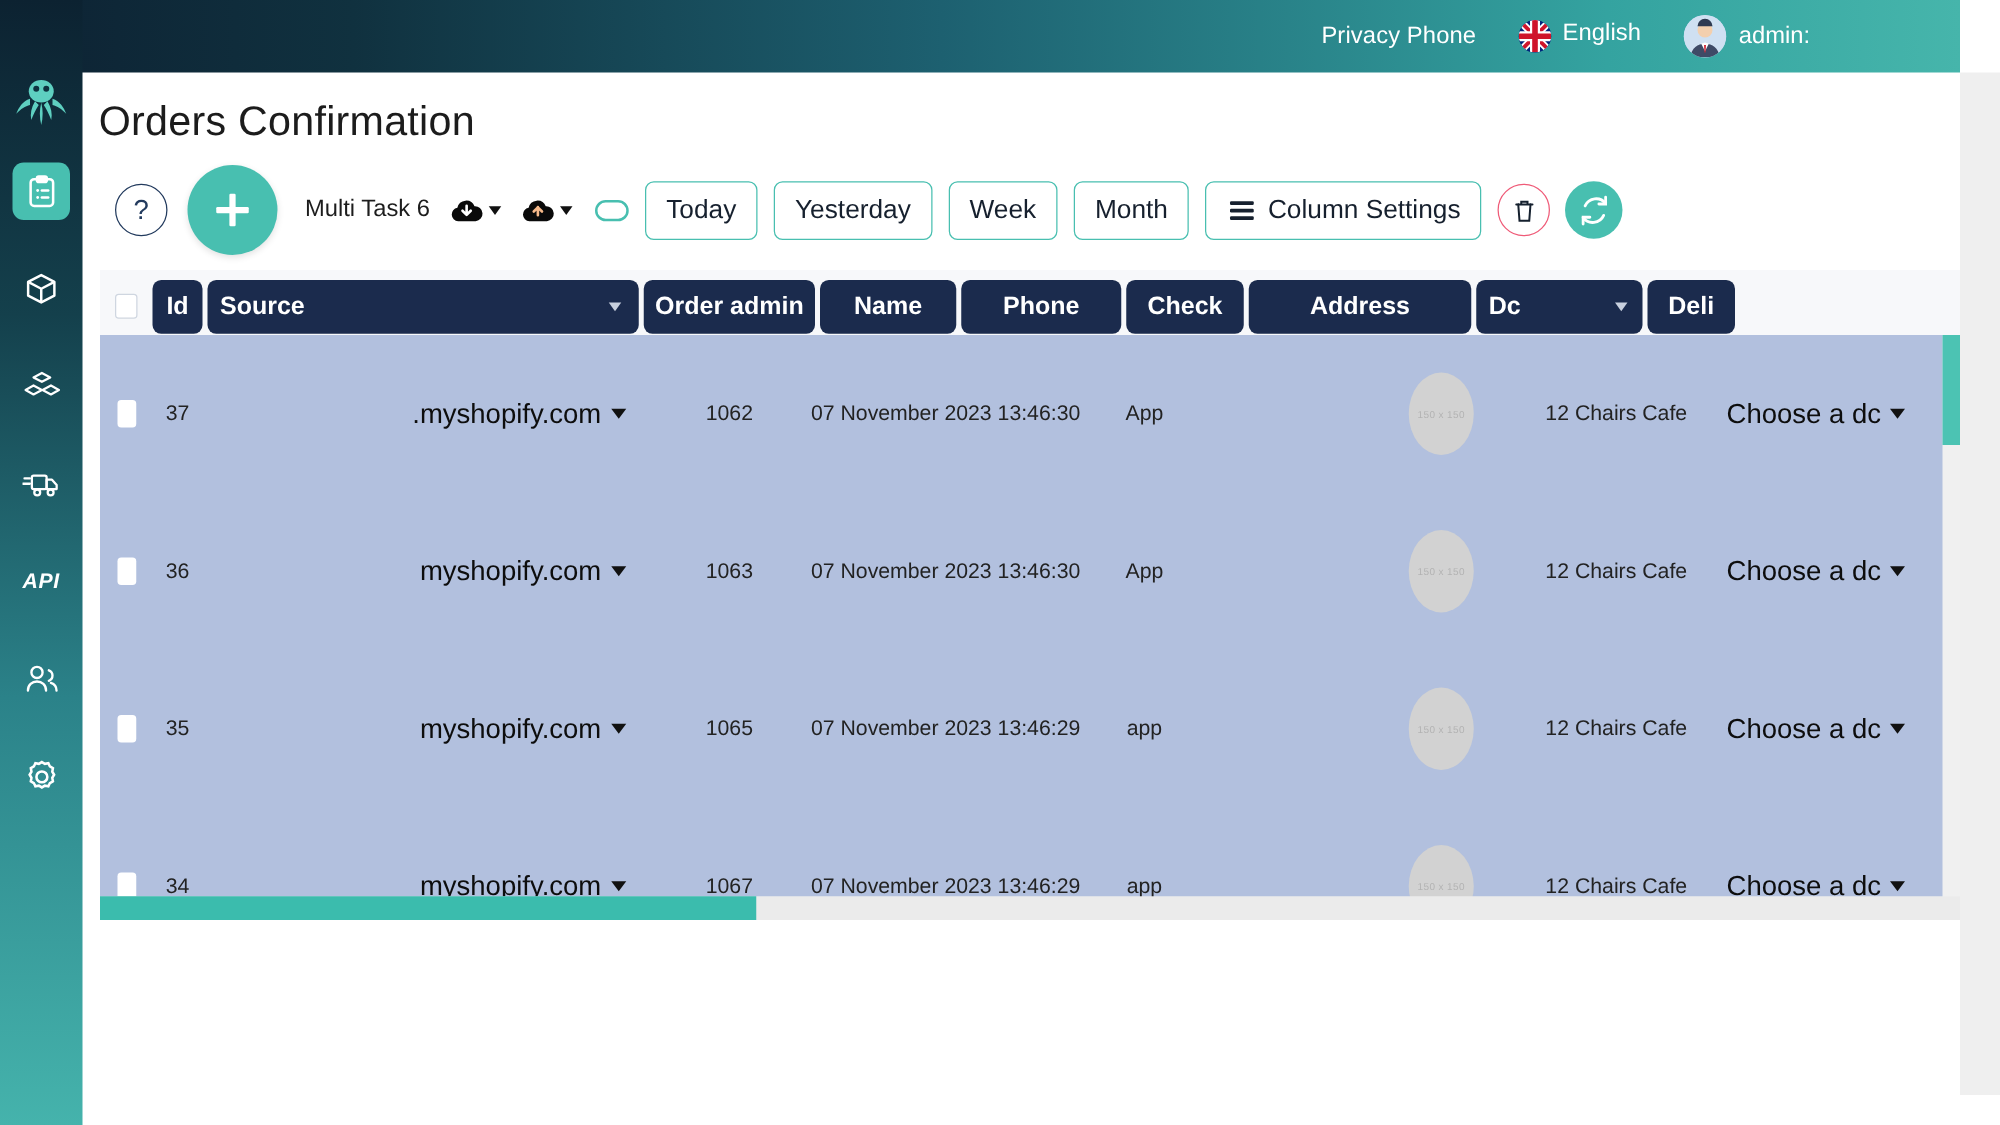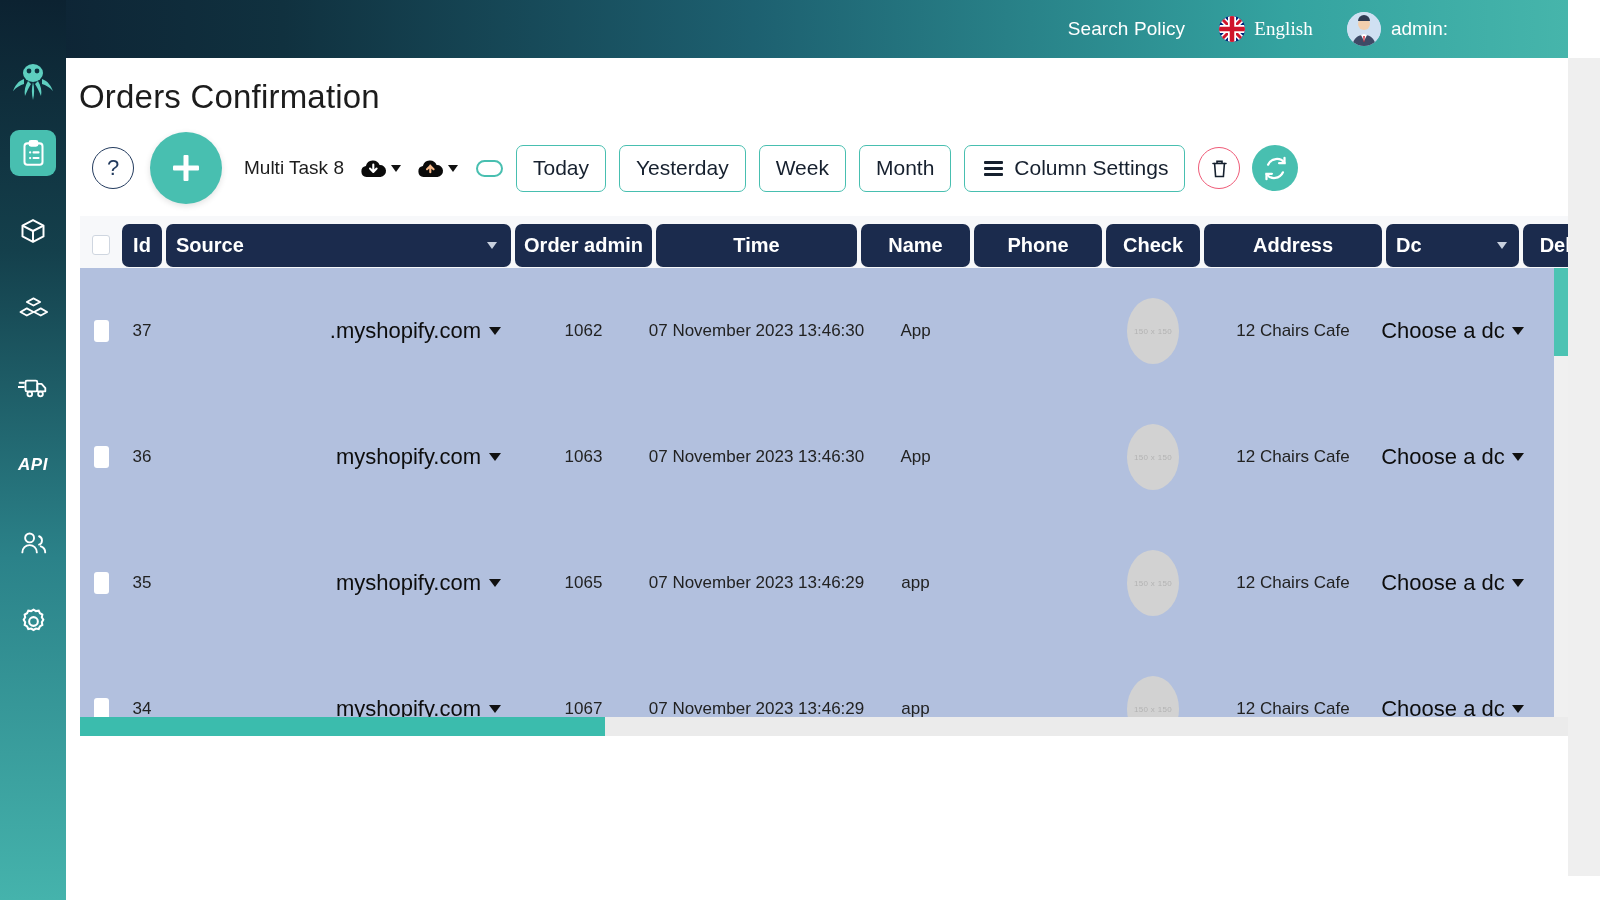--- a/index.html
+++ b/index.html
@@ -13,21 +13,21 @@
   
   .topbar {
     position: absolute; left: 0; top: 0; width: 1568px; height: 58px;
     background: linear-gradient(90deg, #0d2233 0%, #10313f 18%, #1d6070 48%, #34a3a0 82%, #46b5ab 100%);
     display: flex; align-items: center; justify-content: flex-end;
     padding-right: 120px; gap: 34px; z-index: 40;
   }
   .topbar-link {
     color: #ffffff; font-size: 19px; letter-spacing: .1px; cursor: pointer; white-space: nowrap;
   }
-  .lang-wrap { display: flex; align-items: center; gap: 9px; cursor: pointer; font-family: Liberation Serif, serif; }
+  .lang-wrap { display: flex; gap: 9px; cursor: pointer; }
   .flag { width: 26px; height: 26px; border-radius: 50%; overflow: hidden; position: relative;
           background: #00247d; flex: none; display: block; }
   .user-wrap { display: flex; align-items: center; gap: 10px; cursor: pointer; }
   .avatar { width: 34px; height: 34px; border-radius: 50%; overflow: hidden;
             background: #c5d8ef; position: relative; flex: none; }
   .topbar-user { color: #fff; font-size: 19px; white-space: nowrap; }
 
   
   .sidebar {
     position: absolute; left: 0; top: 0; width: 66px; height: 900px;
@@ -145,21 +145,21 @@
   .vscroll { position: absolute; right: 0; top: 0; width: 14px; height: 452px; background: #f0f0f0; }
   .vthumb { position: absolute; right: 0; top: 0; width: 14px; height: 88px; background: #4cc3b3; cursor: pointer; }
   .vouter { position: absolute; right: 0; top: 58px; width: 32px; height: 818px; background: #efefef; z-index: 30; }
 </style>
 </head>
 <body>
 
 <div id="app">
 
   <div class="topbar">
-    <span class="topbar-link">Search Policy</span>
+    <span class="topbar-link">Privacy Phone</span>
 
     <span class="lang-wrap">
       <span class="flag">
         <svg width="26" height="26" viewBox="0 0 26 26">
           <circle cx="13" cy="13" r="13" fill="#00247d"></circle>
           <g clip-path="url(#c)">
             <clipPath id="c">
                 <circle cx="13" cy="13" r="13"></circle>
               </clipPath>
             <path d="M0 0 L26 26 M26 0 L0 26" stroke="#fff" stroke-width="6"></path>
@@ -263,21 +263,21 @@
 
       <div class="help-btn">?</div>
 
       <div class="add-btn">
         <svg width="38" height="38" viewBox="0 0 38 38">
           <rect x="16.5" y="6" width="5" height="26" fill="#fff" rx="1"></rect>
           <rect x="6" y="16.5" width="26" height="5" fill="#fff" rx="1"></rect>
         </svg>
       </div>
 
-      <span class="multitask">Multi Task 8</span>
+      <span class="multitask">Multi Task 6</span>
 
       <span class="cloud-btn">
         <svg width="27" height="23" viewBox="0 0 27 23">
           <path d="M6.5 20 a5.5 5.5 0 0 1 -.6 -10.9 A7.2 7.2 0 0 1 19.6 8 a5.6 5.6 0 0 1 .9 11.9z" fill="#0a0a0a"></path>
           <path d="M13.3 7.6 v6.6 M10 11.6 l3.3 3.3 l3.3 -3.3" stroke="#fff" stroke-width="2.1" fill="none" stroke-linecap="round" stroke-linejoin="round"></path>
         </svg>
         <span class="caret-dn"></span>
       </span>
 
       <span class="cloud-btn">
@@ -326,21 +326,20 @@
       <div class="grid-head">
         <div class="hcell sel">
           <div class="hchk"></div>
         </div>
         <div class="hcell" style="width:40px">Id</div>
         <div class="hcell drop" style="width:345px;justify-content:flex-start;position:relative">
           <span>Source</span>
           <span class="hcaret" style="position:absolute;right:14px;top:18px"></span>
         </div>
         <div class="hcell" style="width:137px">Order admin</div>
-        <div class="hcell" style="width:201px">Time</div>
         <div class="hcell" style="width:109px">Name</div>
         <div class="hcell" style="width:128px">Phone</div>
         <div class="hcell" style="width:94px">Check</div>
         <div class="hcell" style="width:178px">Address</div>
         <div class="hcell drop" style="width:133px;justify-content:flex-start;position:relative">
           <span>Dc</span>
           <span class="hcaret" style="position:absolute;right:12px;top:18px"></span>
         </div>
         <div class="hcell" style="width:70px">Deli</div>
       </div>

